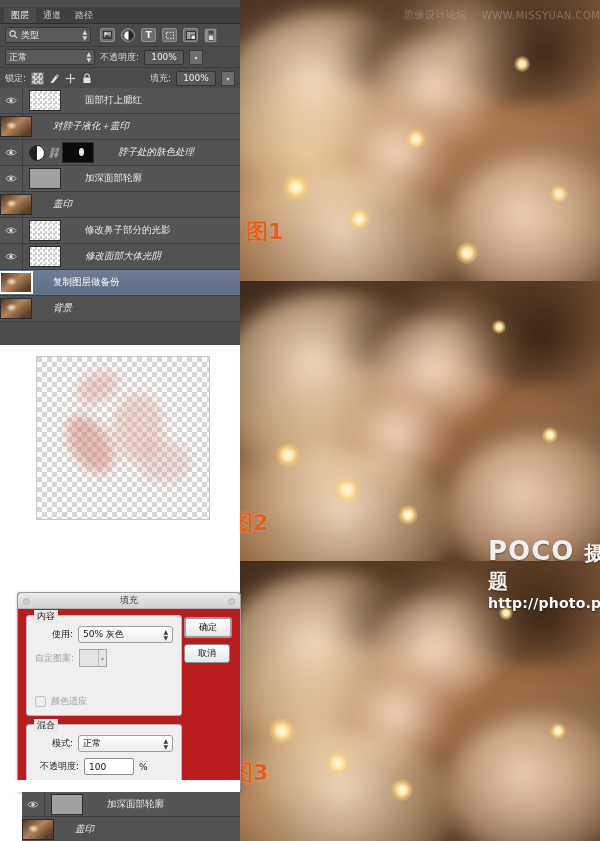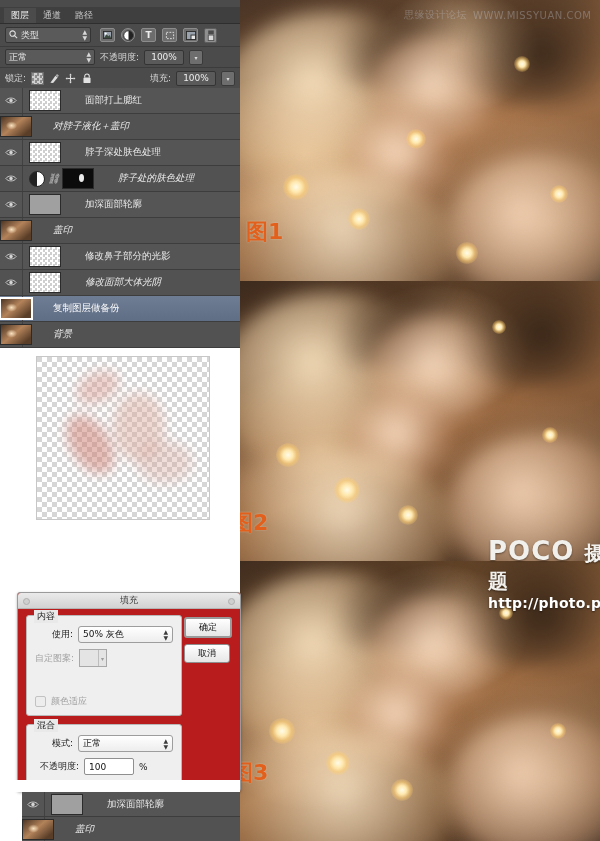--- a/index.html
+++ b/index.html
@@ -60,21 +60,21 @@
   
   .fig{position:absolute;color:#e2601c;font-size:22px;line-height:1;
        font-family:"DejaVu Sans","Liberation Sans",sans-serif;font-weight:700;
        text-shadow:0 0 2px rgba(255,255,255,.35);}
   .fig1{left:246px;top:221px;}
   .fig2{left:231px;top:512px;}
   .fig3{left:231px;top:762px;}
 
   
   .wm-top{position:absolute;left:404px;top:6px;width:192px;height:18px;
-          opacity:.30;display:flex;align-items:center;gap:6px;
+          opacity:.30;display:flex;align-items:center;gap:15px;
           font-size:10px;color:#cfd6e6;letter-spacing:.5px;white-space:nowrap;}
   .wm-poco{position:absolute;left:248px;top:538px;pointer-events:none;}
   .wm-poco .pl{font-size:26px;font-weight:700;color:#f2f0ec;letter-spacing:1px;
                text-shadow:0 1px 2px rgba(0,0,0,.45);line-height:26px;}
   .wm-poco .pl .cn{font-size:20px;}
   .wm-poco .ul{font-size:14px;font-weight:700;color:#ffffff;letter-spacing:.2px;
                text-shadow:0 1px 2px rgba(0,0,0,.5);margin-top:1px;}
 
   
   .ps-panel{position:absolute;left:0;top:0;width:240px;height:345px;background:#4b4b4b;}
@@ -387,32 +387,20 @@
               <path d="M1 5 C3.5 1.2 10.5 1.2 13 5 C10.5 8.8 3.5 8.8 1 5 Z" fill="none" stroke="#d6d6d6" stroke-width="1"></path>
               <circle cx="7" cy="5" r="2" fill="#d6d6d6"></circle>
             </svg>
         </div>
         <div class="thumbwrap">
           <div class="thumb photo"></div>
         </div>
         <div class="lname">对脖子液化＋盖印</div>
       </div>
 
-      <div class="layer">
-        <div class="eye">
-          <svg width="12" height="9" viewBox="0 0 14 10">
-              <path d="M1 5 C3.5 1.2 10.5 1.2 13 5 C10.5 8.8 3.5 8.8 1 5 Z" fill="none" stroke="#d6d6d6" stroke-width="1"></path>
-              <circle cx="7" cy="5" r="2" fill="#d6d6d6"></circle>
-            </svg>
-        </div>
-        <div class="thumbwrap">
-          <div class="thumb checker"></div>
-        </div>
-        <div class="lname">脖子深处肤色处理</div>
-      </div>
 
       <div class="layer alt">
         <div class="eye">
           <svg width="12" height="9" viewBox="0 0 14 10">
               <path d="M1 5 C3.5 1.2 10.5 1.2 13 5 C10.5 8.8 3.5 8.8 1 5 Z" fill="none" stroke="#d6d6d6" stroke-width="1"></path>
               <circle cx="7" cy="5" r="2" fill="#d6d6d6"></circle>
             </svg>
         </div>
         <div class="thumbwrap">
           <div class="adjicon"></div>

